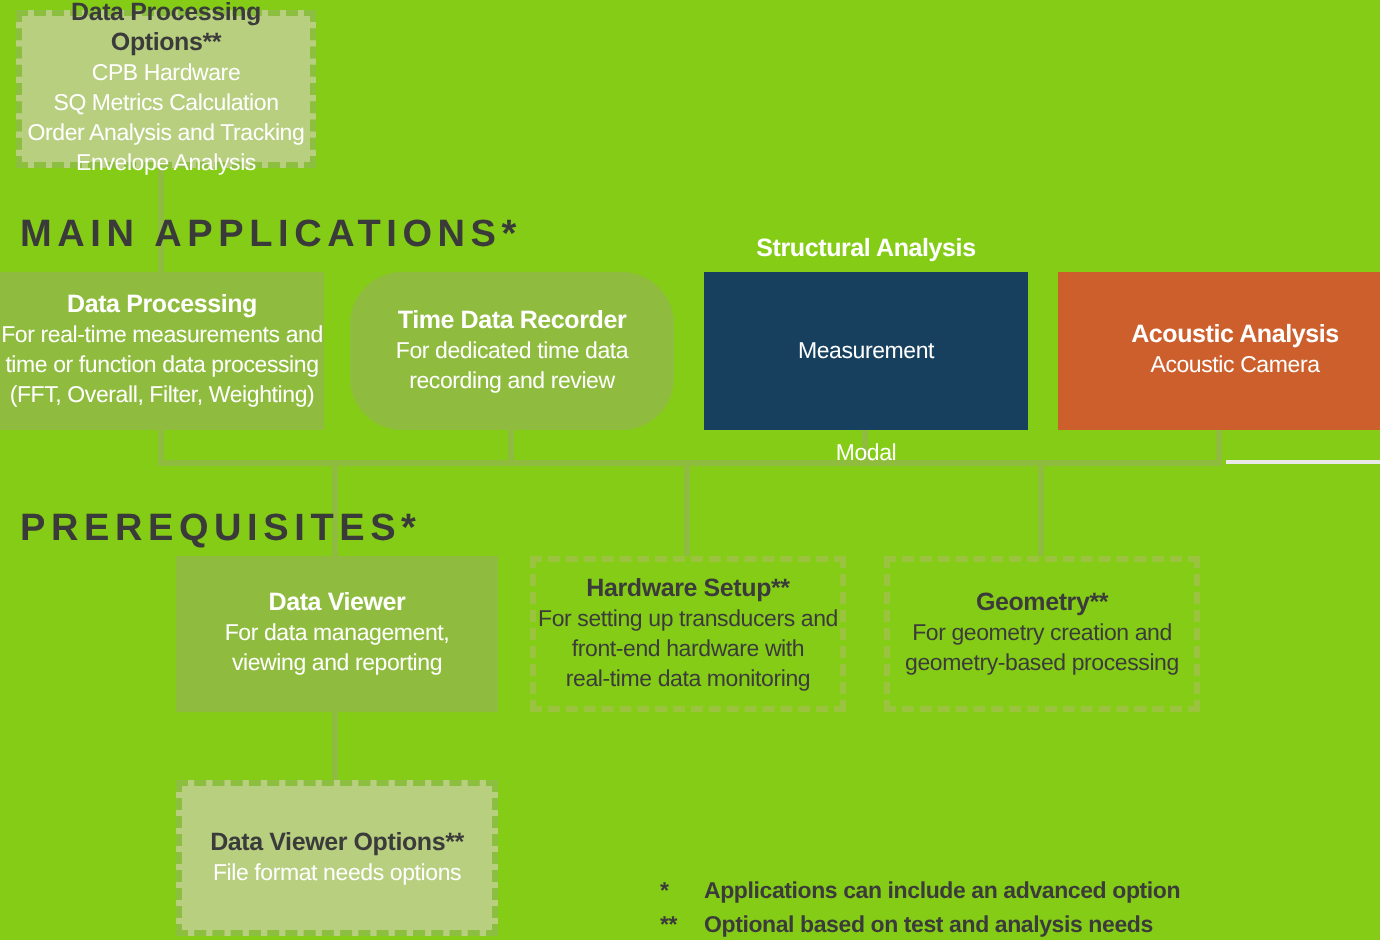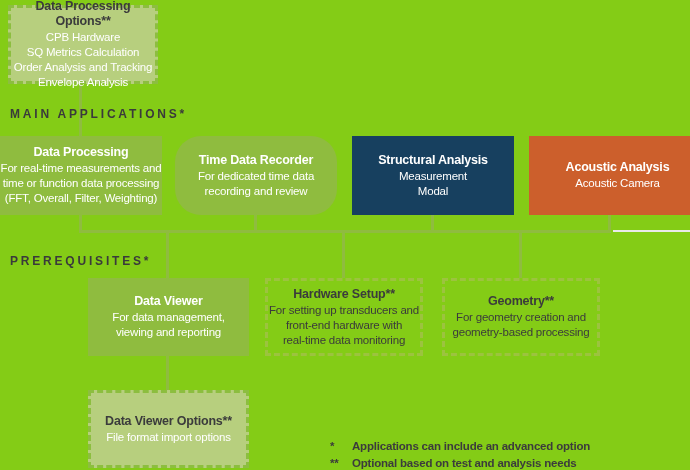--- a/index.html
+++ b/index.html
@@ -16,21 +16,21 @@
   
   .line { position: absolute; background: #8FBC3F; }
   .vline { width: 3px; }
   .hline { height: 3px; }
   .white-line { position: absolute; background: #E9E9E9; height: 2px; }
 
   
   .section-heading {
     position: absolute;
     color: #3A3A3B;
-    font-size: 12px;
+    font-size: 19px;
     font-weight: bold;
     letter-spacing: 2.8px;
     white-space: nowrap;
   }
 
   
   .box {
     position: absolute;
     display: flex;
     flex-direction: column;
@@ -57,21 +57,21 @@
   .box.dashed {
     background: transparent;
     border: 3px dashed #9CC33F;
     color: #3B3B3C;
   }
 
   
   .options-top   { left: 8px;   top: 5px;   width: 150px; height: 79px; }
   .main-b1       { left: 0px;   top: 136px; width: 162px; height: 79px; }
   .main-b2       { left: 175px; top: 136px; width: 162px; height: 79px; border-radius: 26px; }
-  .main-b3       { left: 352px; top: 136px; width: 162px; height: 79px; }
+  .main-b3       { left: 352px; top: 136px; width: 162px; height: 79px; gap: 36px; }
   .main-b4       { left: 529px; top: 136px; width: 161px; height: 79px; padding-left: 16px; }
   .pre-b1        { left: 88px;  top: 278px; width: 161px; height: 78px; }
   .pre-b2        { left: 265px; top: 278px; width: 158px; height: 78px; }
   .pre-b3        { left: 442px; top: 278px; width: 158px; height: 78px; }
   .options-bottom{ left: 88px;  top: 390px; width: 161px; height: 78px; }
 
   
   .footnotes {
     position: absolute;
     left: 330px;
@@ -154,21 +154,21 @@
   </div>
 
   <div class="box dashed pre-b3">
     <div class="title">Geometry**</div>
     <div class="bodyline">For geometry creation and</div>
     <div class="bodyline">geometry-based processing</div>
   </div>
 
   <div class="box lightgreen options-bottom">
     <div class="title">Data Viewer Options**</div>
-    <div class="bodyline">File format import options</div>
+    <div class="bodyline">File format needs options</div>
   </div>
 
   <div class="footnotes">
     <div class="footnote-row">
       <span>*</span>
       <span>Applications can include an advanced option</span>
     </div>
     <div class="footnote-row">
       <span>**</span>
       <span>Optional based on test and analysis needs</span>

